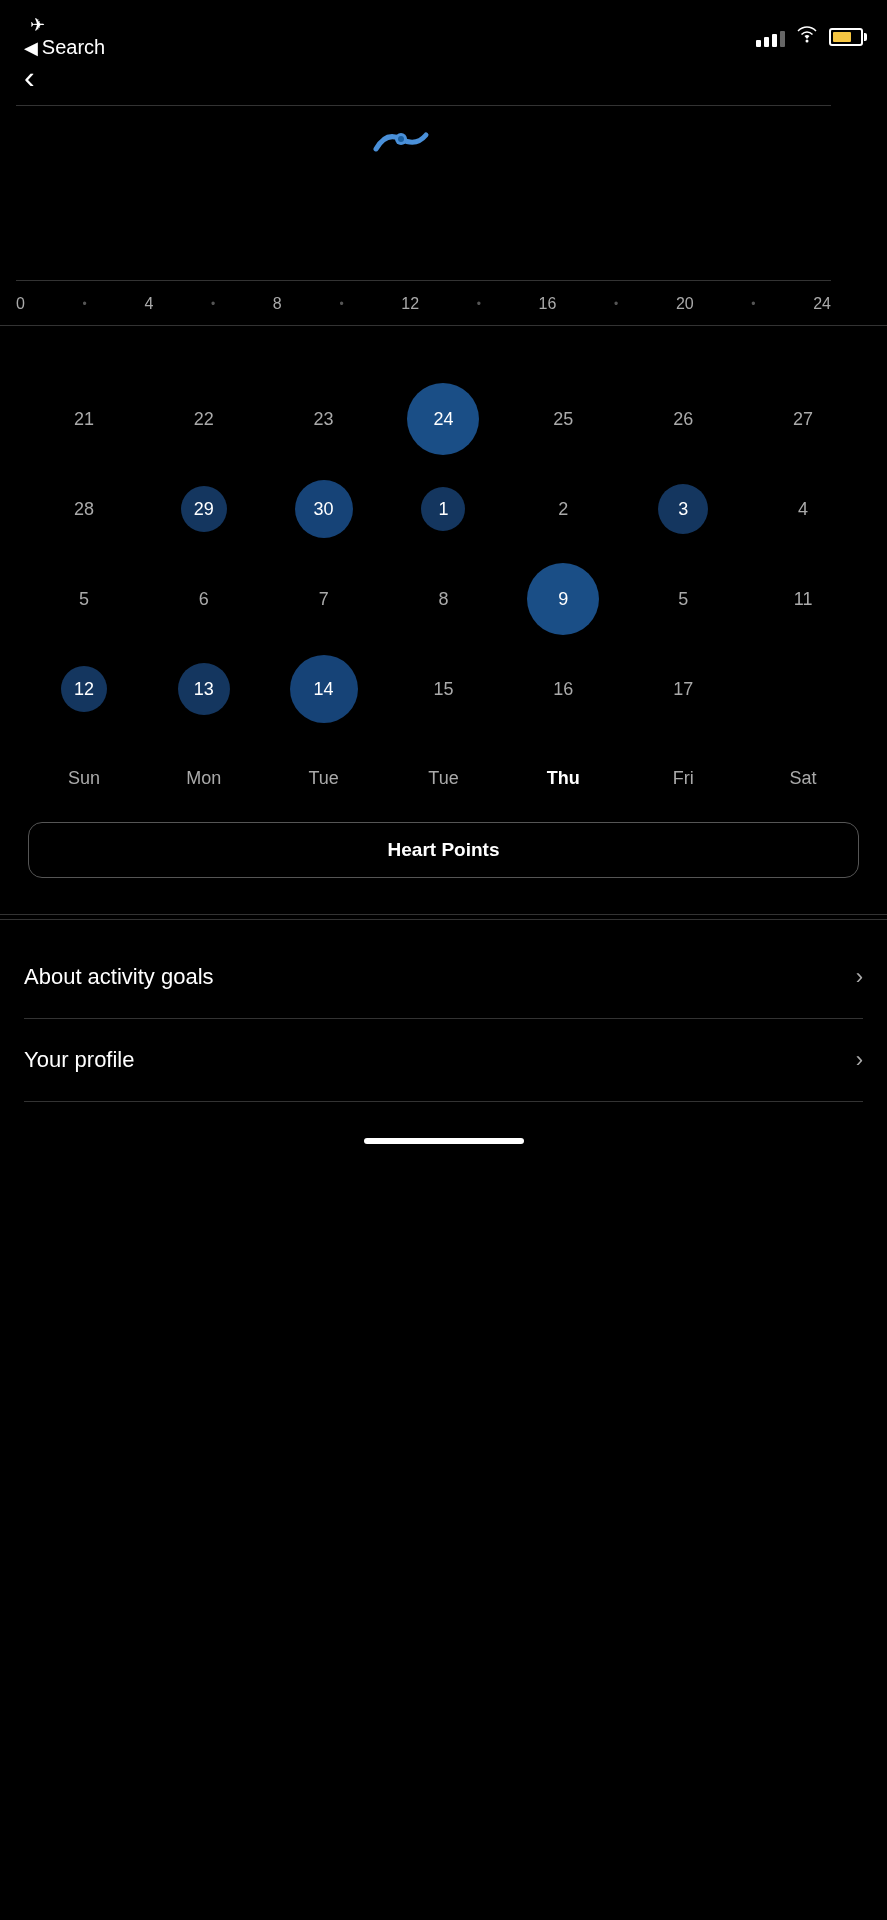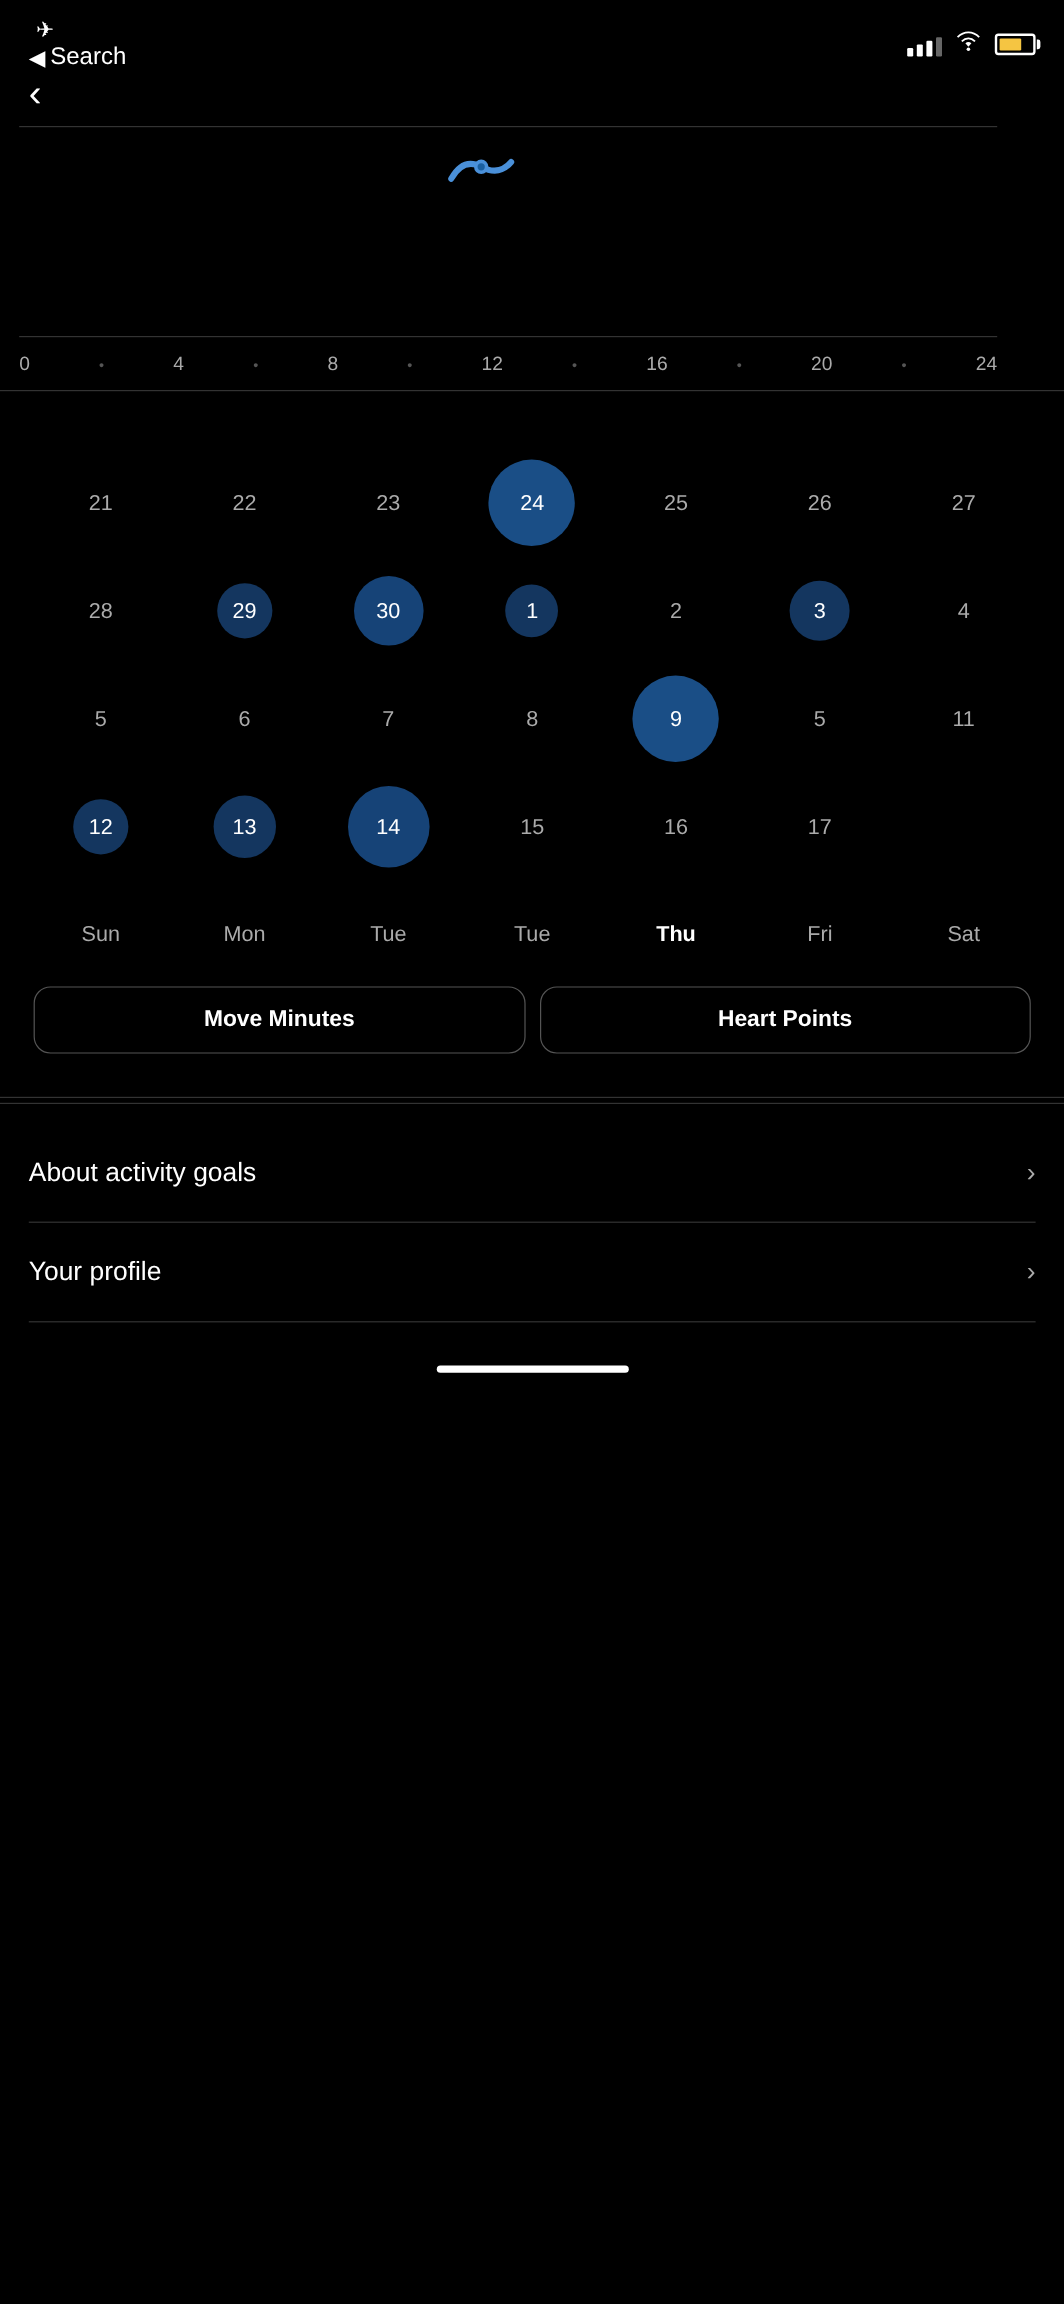--- a/index.html
+++ b/index.html
@@ -484,21 +484,20 @@
   <div class="cal-day-label">Sun</div>
       <div class="cal-day-label">Mon</div>
       <div class="cal-day-label">Tue</div>
       <div class="cal-day-label">Tue</div>
       <div class="cal-day-label bold">Thu</div>
       <div class="cal-day-label">Fri</div>
       <div class="cal-day-label">Sat</div>
     </div>
 
   <div class="tab-buttons" id="tab-buttons">
-  <button class="tab-btn">Move Minutes</button>
       <button class="tab-btn">Heart Points</button>
     </div>
 </div>
 
 <div class="divider"></div>
 
 <div class="menu-section" id="menu-items">
 <div class="menu-item">
       <span class="menu-item-text">About activity goals</span>
       <span class="menu-arrow">›</span>

